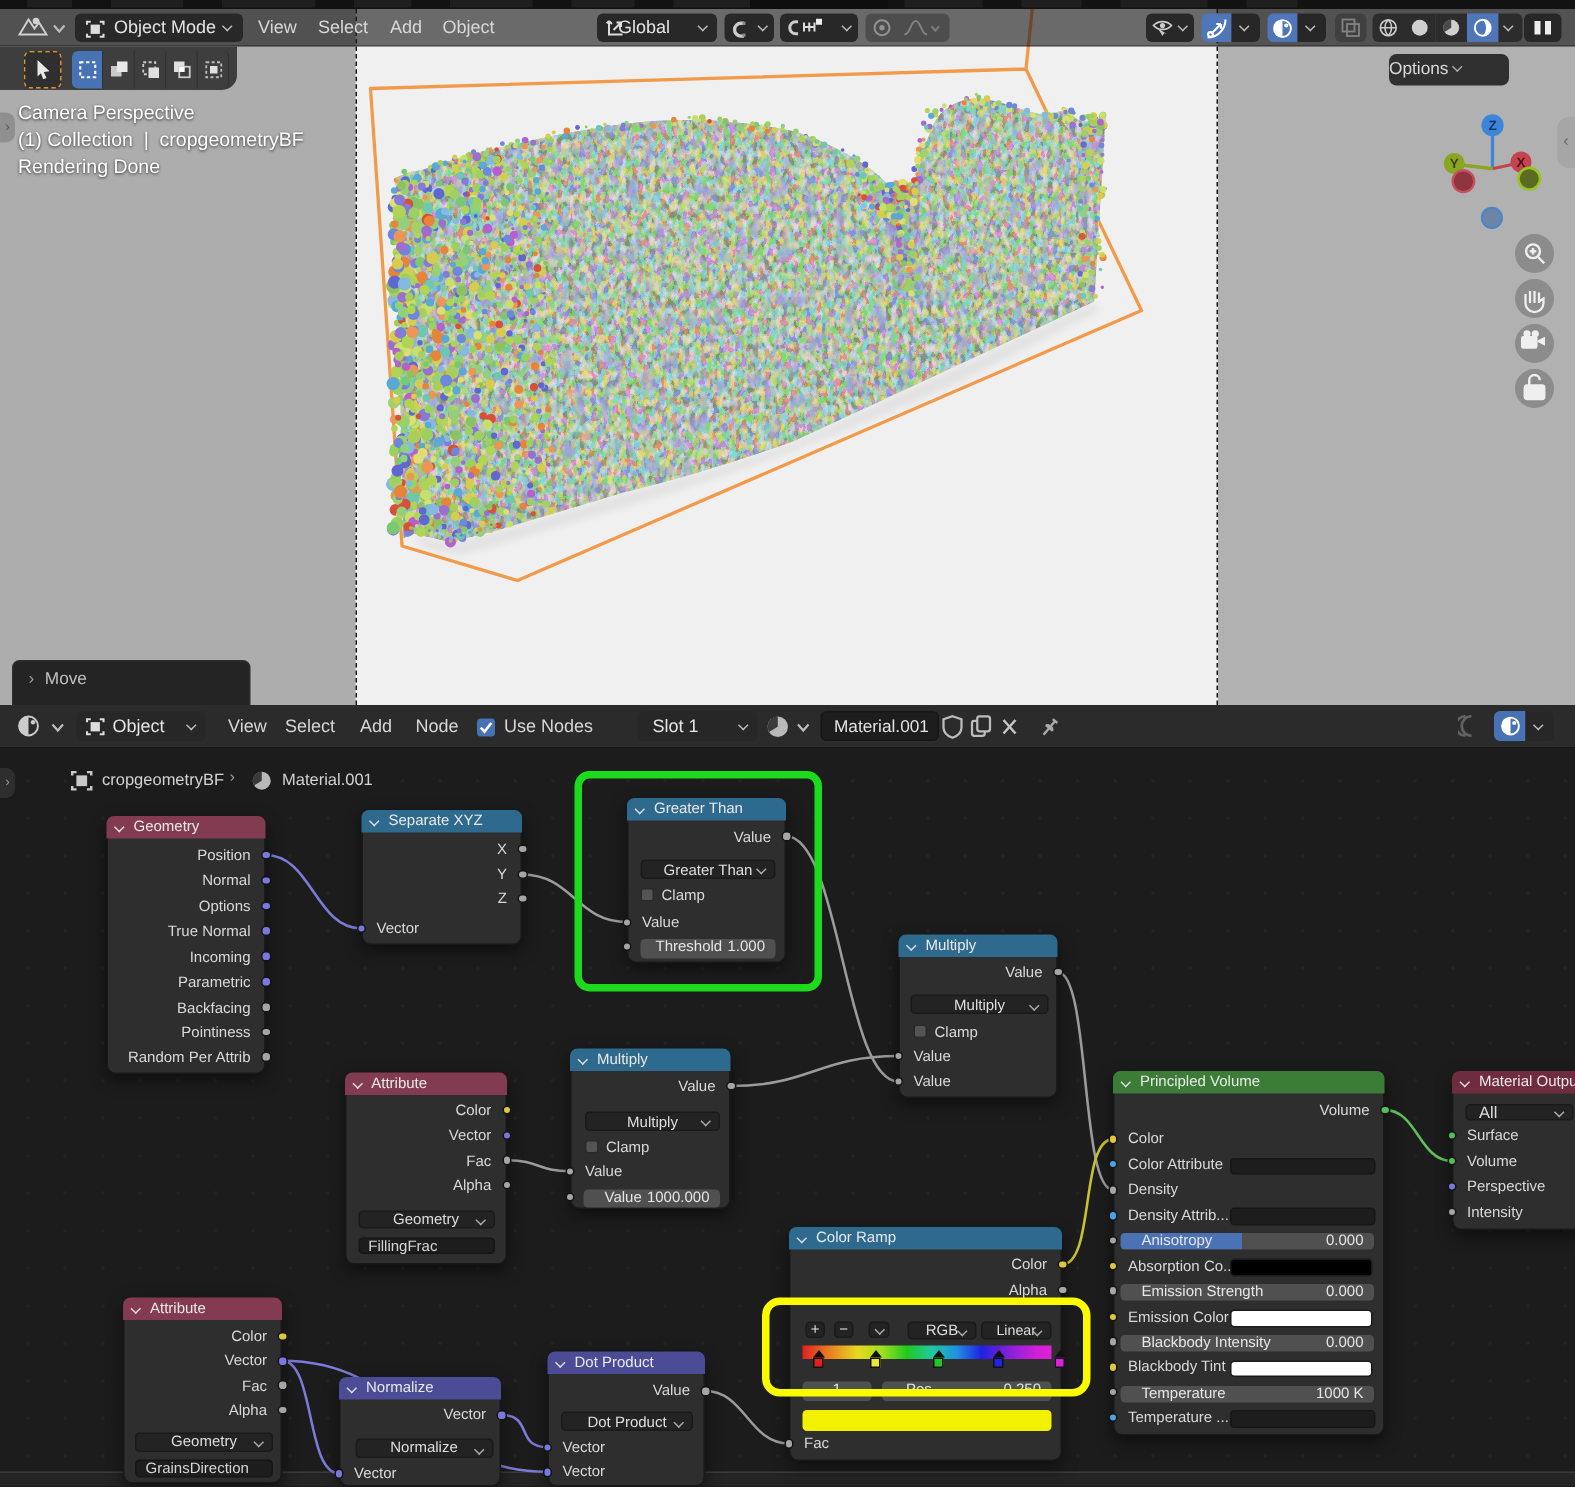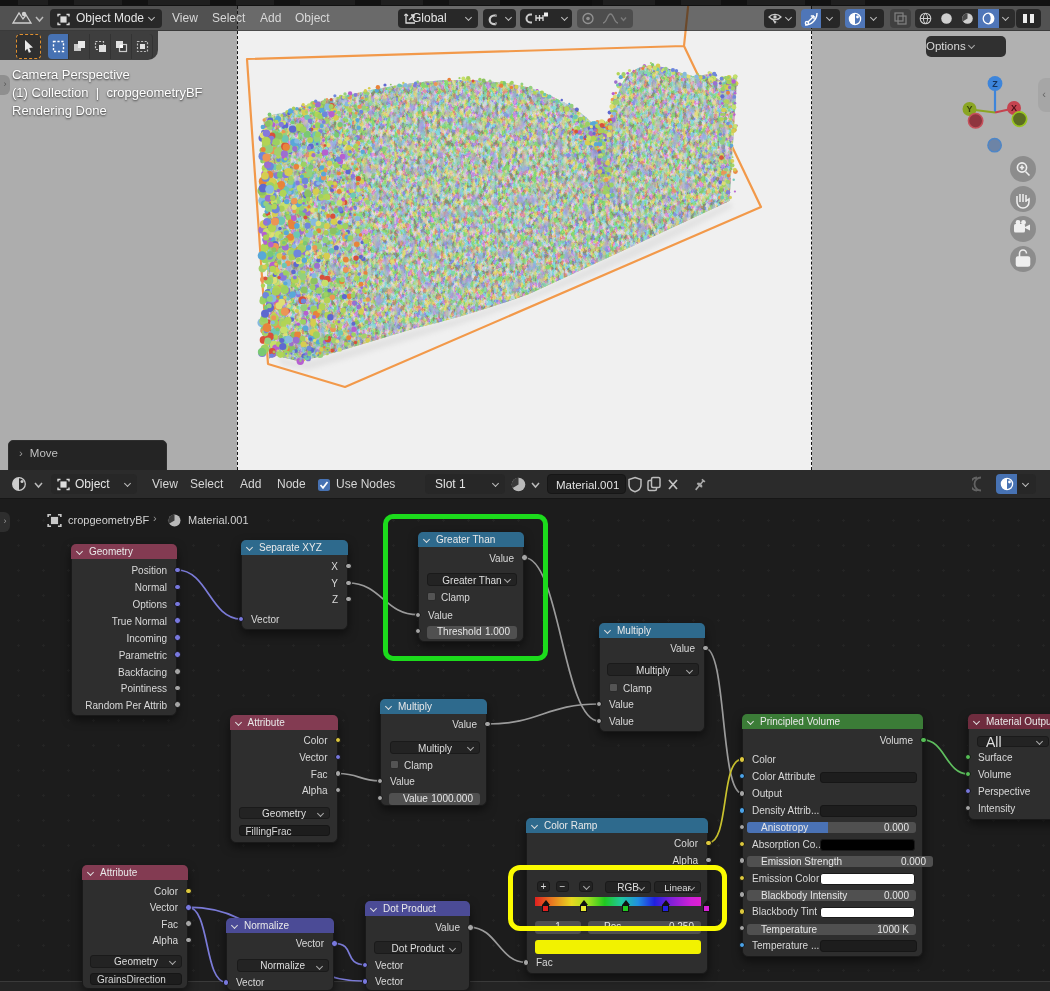--- a/index.html
+++ b/index.html
@@ -1909,35 +1909,35 @@
       </div>
       <div class="node" style="left:742px;top:244px;width:181px;height:243px">
         <div class="nh hgrn"><span class="nchev"></span>Principled Volume</div>
         <div class="r rr" style="top:20px">Volume</div>
         <div class="so sR sgrn" style="top:21.8px"></div>
         <div class="r rl" style="top:39.4px">Color</div>
         <div class="so sL syel" style="top:41.199999999999996px"></div>
         <div class="r rl" style="top:56.1px">Color Attribute</div>
         <div class="so sL sblu" style="top:57.9px"></div>
         <div class="field" style="left:76.5px;top:56.6px;width:97px;height:11.7px;line-height:11.7px"></div>
-        <div class="r rl" style="top:73.2px">Output</div>
+        <div class="r rl" style="top:73.2px">Density</div>
         <div class="so sL sgray" style="top:75.0px"></div>
         <div class="r rl" style="top:90.2px">Density Attrib...</div>
         <div class="so sL sblu" style="top:92.0px"></div>
         <div class="field" style="left:76.5px;top:90.3px;width:97px;height:11.7px;line-height:11.7px"></div>
         <div class="slider" style="left:4px;top:107.3px;width:169px;height:11.2px;line-height:11.2px">
           <div class="abs" style="left:0;top:0;width:81px;height:11.2px;background:#4a72b5"></div>
           <span class="sll" style="left:14px">Anisotropy</span>
           <span class="slv">0.000</span>
         </div>
         <div class="so sL sgray" style="top:108.7px"></div>
         <div class="r rl" style="top:123.9px">Absorption Co...</div>
         <div class="so sL syel" style="top:125.7px"></div>
         <div class="swatch" style="left:77.4px;top:124.3px;width:95px;height:11.5px;background:#000"></div>
-        <div class="slider" style="left:4px;top:141px;width:186px;height:11.2px;line-height:11.2px">
+        <div class="slider" style="left:4px;top:141px;width:169px;height:11.2px;line-height:11.2px">
           <span class="sll" style="left:14px">Emission Strength</span>
           <span class="slv">0.000</span>
         </div>
         <div class="so sL sgray" style="top:142.4px"></div>
         <div class="r rl" style="top:157.7px">Emission Color</div>
         <div class="so sL syel" style="top:159.5px"></div>
         <div class="swatch" style="left:77.4px;top:158px;width:95px;height:11.5px;background:#fff"></div>
         <div class="slider" style="left:4px;top:174.8px;width:169px;height:11.2px;line-height:11.2px">
           <span class="sll" style="left:14px">Blackbody Intensity</span>
           <span class="slv">0.000</span>
@@ -1950,21 +1950,21 @@
           <span class="sll" style="left:14px">Temperature</span>
           <span class="slv">1000 K</span>
         </div>
         <div class="so sL sgray" style="top:209.9px"></div>
         <div class="r rl" style="top:225px">Temperature ...</div>
         <div class="so sL sblu" style="top:226.8px"></div>
         <div class="field" style="left:76.5px;top:225.2px;width:97px;height:11.7px;line-height:11.7px"></div>
       </div>
       <div class="node" style="left:968px;top:244px;width:120px;height:106px">
         <div class="nh hout"><span class="nchev"></span>Material Output</div>
-        <div class="dd" style="left:8px;top:20.7px;width:72px;height:11px;line-height:11px;font-size:14px">
+        <div class="dd" style="left:8px;top:20.7px;width:72px;height:11px;line-height:11px;font-size:11px">
           <span style="position:absolute;left:8px">All</span>
           <span class="chev" style="position:absolute;right:6px;top:2.5px"></span>
         </div>
         <div class="r rl" style="top:37px">Surface</div>
         <div class="so sL sgrn" style="top:38.8px"></div>
         <div class="r rl" style="top:54px">Volume</div>
         <div class="so sL sgrn" style="top:55.8px"></div>
         <div class="r rl" style="top:70.7px">Perspective</div>
         <div class="so sL svio" style="top:72.5px"></div>
         <div class="r rl" style="top:87.7px">Intensity</div>

